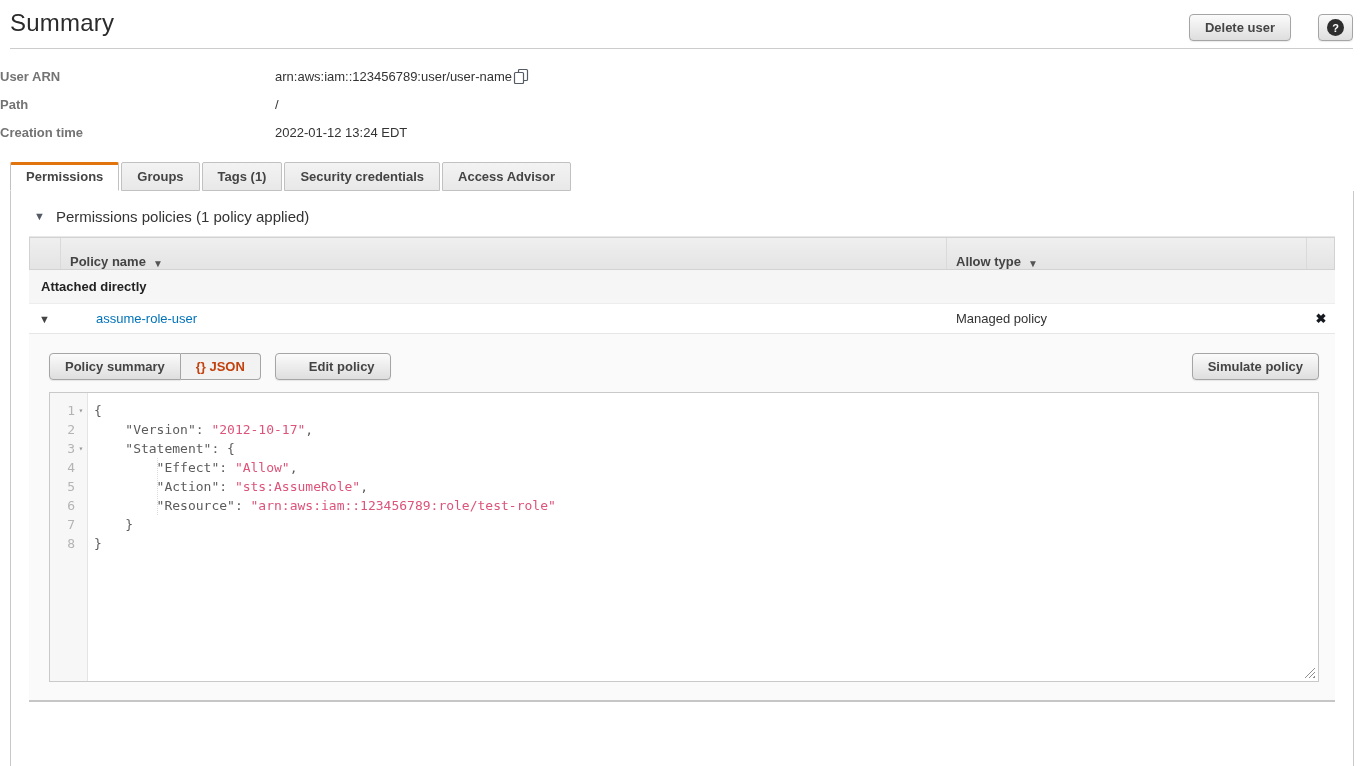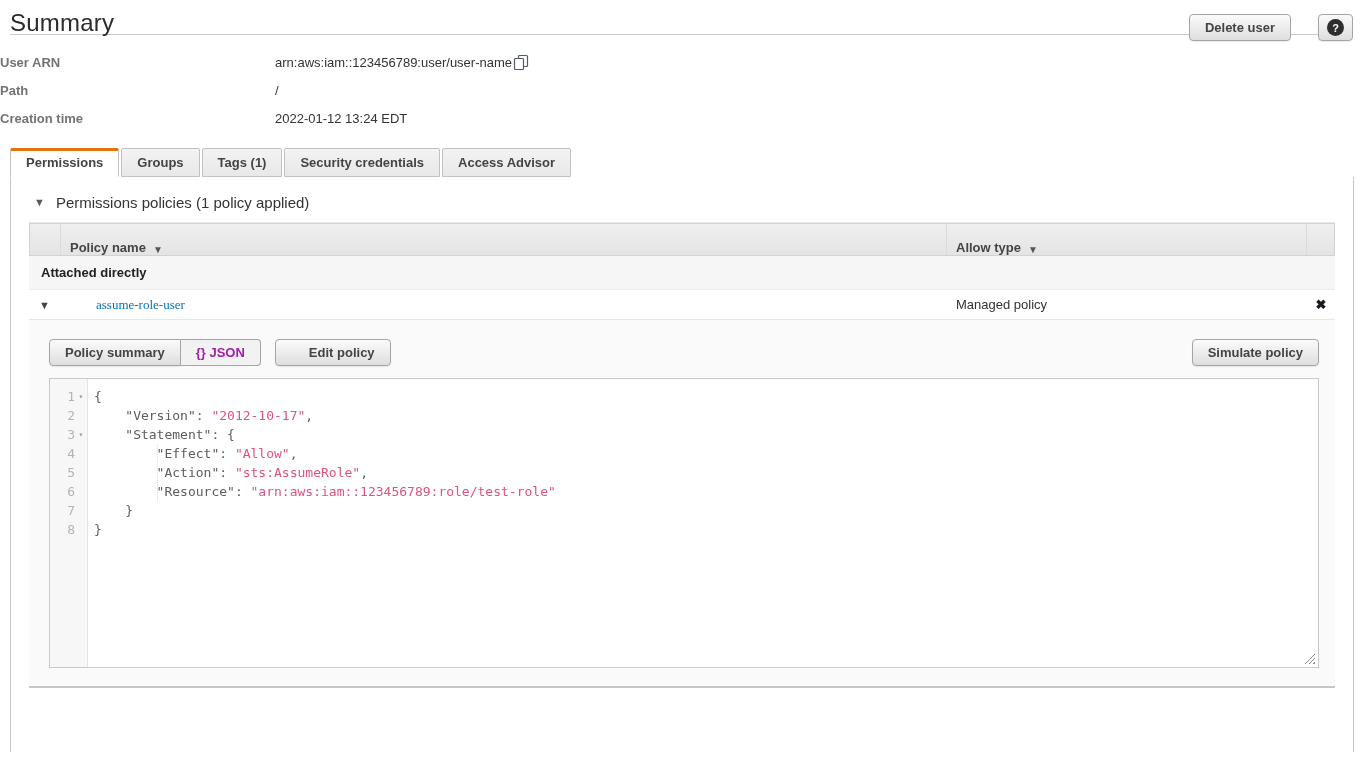--- a/index.html
+++ b/index.html
@@ -10,21 +10,21 @@
   *{box-sizing:border-box;}
   html,body{margin:0;padding:0;}
   body{
     width:1362px;height:766px;overflow:hidden;
     font-family:"Liberation Sans",sans-serif;color:#333;background:#fff;
   }
 
   
   .topbar{
     display:flex;justify-content:space-between;align-items:flex-start;
-    margin:0 9px 0 10px;padding:9px 0 0 0;height:35px;
+    margin:0 9px 0 10px;padding:9px 0 0 0;height:49px;
     border-bottom:1px solid #ccc;
   }
   .page-title{font-size:24px;font-weight:500;color:#2b2b2b;letter-spacing:.2px;}
   .topbar-actions{display:flex;gap:27px;align-items:center;padding-top:5px;}
 
   .btn{
     display:inline-flex;align-items:center;justify-content:center;
     font-family:"Liberation Sans",sans-serif;font-size:13px;font-weight:bold;color:#444;
     background:linear-gradient(to bottom,#fbfbfb,#dedede);
     border:1px solid #a5a5a5;border-radius:4px;
@@ -97,34 +97,34 @@
   .th-type{width:360px;border-left:1px solid #dadada;padding-left:9px;cursor:pointer;}
   .th-x{width:28px;border-left:1px solid #dadada;}
   .sort-caret{font-size:10px;color:#555;}
 
   .group-row{
     background:#f6f6f6;font-size:13px;font-weight:bold;color:#222;
     padding:9px 12px;border-bottom:1px solid #ededed;
   }
   .policy-row{display:flex;align-items:center;height:30px;font-size:13px;background:#fff;border-bottom:1px solid #e6e6e6;}
   .pr-expand{width:31px;text-align:center;font-size:11px;color:#444;cursor:pointer;}
-  .pr-name{flex:1;padding-left:36px;font-family:Liberation Serif, serif;}
+  .pr-name{flex:1;padding-left:36px;}
   .pr-type{width:360px;padding-left:9px;color:#333;}
   .pr-x{width:28px;text-align:center;font-weight:bold;color:#16191f;font-size:13px;cursor:pointer;}
   .link{color:var(--link);cursor:pointer;text-decoration:none;}
 
   
   .detail{background:#fafafa;border-bottom:2px solid #c6c6c6;padding:19px 16px 18px 20px;}
   .toolbar{display:flex;justify-content:space-between;align-items:center;margin-bottom:12px;}
   .toolbar-left{display:flex;align-items:center;}
   .seg{display:inline-flex;}
   .seg .btn{border-radius:0;}
   .seg .btn:first-child{border-radius:4px 0 0 4px;}
   .seg .btn:last-child{border-radius:0 4px 4px 0;border-left:none;}
-  .btn-json{color:#a21caf;background:#f2f2f2;box-shadow:none;}
+  .btn-json{color:#c2410c;background:#f2f2f2;box-shadow:none;}
   .edit-policy{margin-left:14px;padding-left:33px;}
 
   
   .editor{
     position:relative;display:flex;height:290px;background:#fff;
     border:1px solid #c9c9c9;
     font-family:"DejaVu Sans Mono","Liberation Mono",monospace;
     font-size:13px;line-height:19px;
   }
   .gutter{

